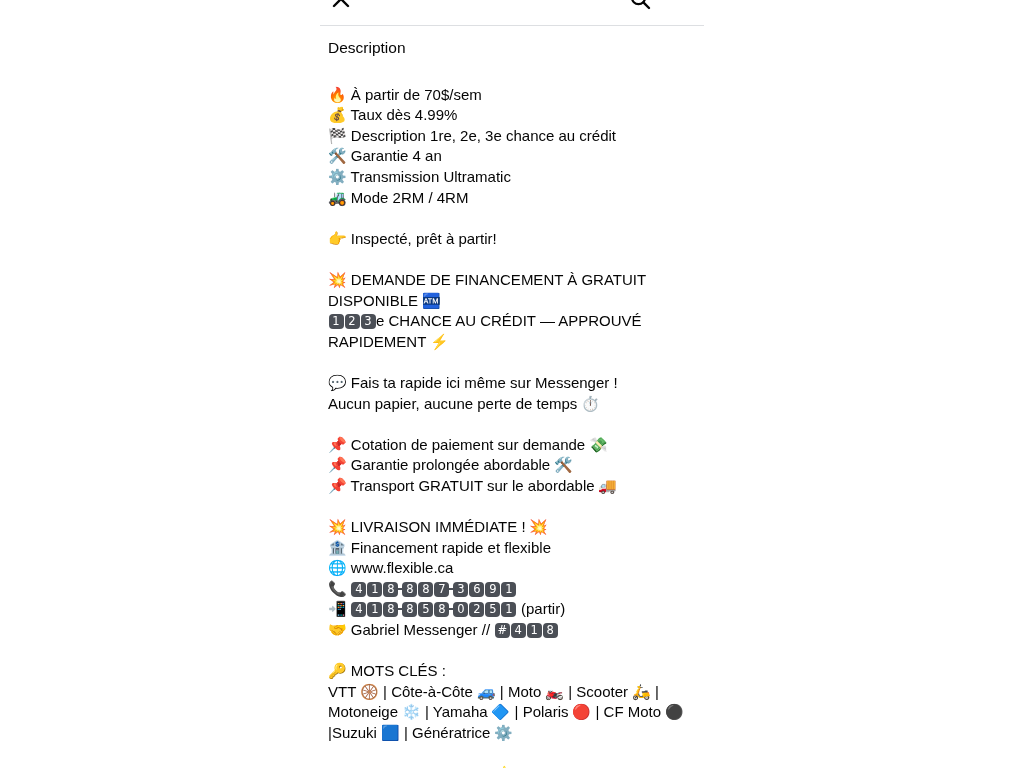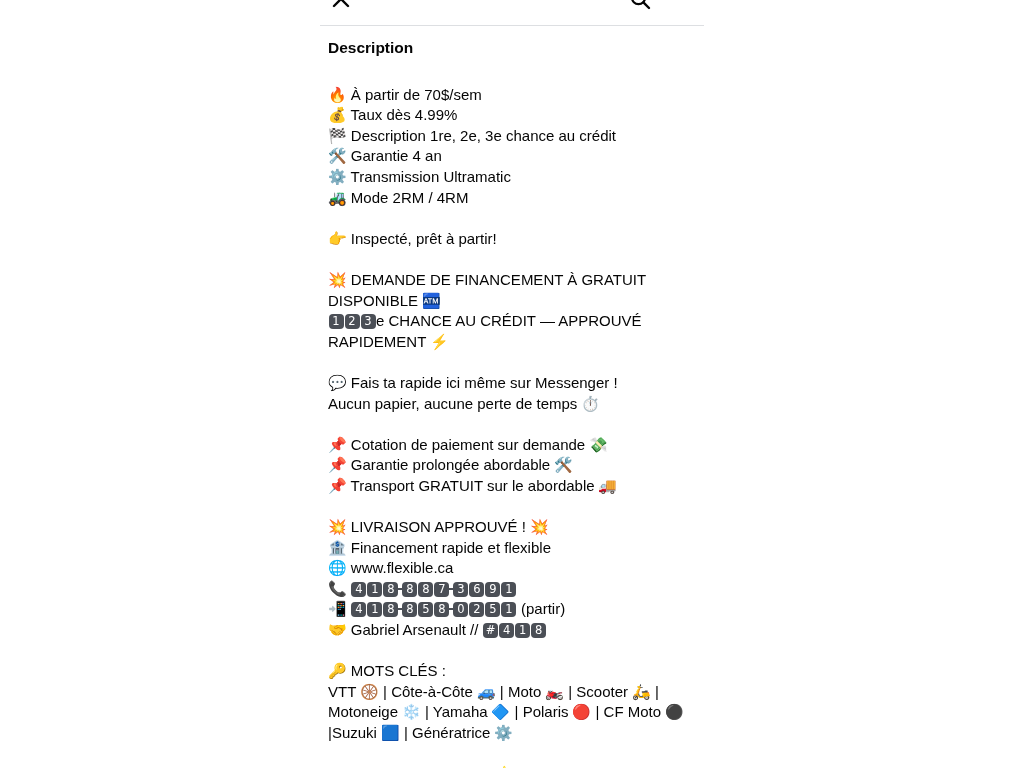--- a/index.html
+++ b/index.html
@@ -61,21 +61,21 @@
     font-size: 20px;
     line-height: 14px;
     letter-spacing: 2px;
     font-weight: bold;
   }
   .content {
     padding: 12px 8px 0 8px;
   }
   .section-title {
     font-size: 15.5px;
-    font-weight: bold;
+    font-weight: normal;
     color: #050505;
     margin: 0 0 6px 0;
     line-height: 20px;
   }
   .body-text {
     font-size: 15px;
     color: #050505;
     line-height: 20.6px;
     white-space: pre-wrap;
     word-wrap: break-word;
@@ -146,26 +146,26 @@
 <span class="emoji">💥</span> <span>DEMANDE DE FINANCEMENT À GRATUIT DISPONIBLE 🏧</span>
 <span class="kc">1</span><span class="kc">2</span><span class="kc">3</span><span>e CHANCE AU CRÉDIT — APPROUVÉ RAPIDEMENT ⚡</span>
 
 <span class="emoji">💬</span> <span>Fais ta rapide ici même sur Messenger !</span>
 <span>Aucun papier, aucune perte de temps ⏱️</span>
 
 <span class="emoji">📌</span> <span>Cotation de paiement sur demande 💸</span>
 <span class="emoji">📌</span> <span>Garantie prolongée abordable 🛠️</span>
 <span class="emoji">📌</span> <span>Transport GRATUIT sur le abordable 🚚</span>
 
-<span class="emoji">💥</span> <span>LIVRAISON APPROUVÉ ! 💥</span>
+<span class="emoji">💥</span> <span>LIVRAISON IMMÉDIATE ! 💥</span>
 <span class="emoji">🏦</span> <span>Financement rapide et flexible</span>
 <span class="emoji">🌐</span> <span>www.flexible.ca</span>
 <span class="emoji">📞</span> <span><span class="kc">4</span><span class="kc">1</span><span class="kc">8</span><span class="dash"></span><span class="kc">8</span><span class="kc">8</span><span class="kc">7</span><span class="dash"></span><span class="kc">3</span><span class="kc">6</span><span class="kc">9</span><span class="kc">1</span></span>
 <span class="emoji">📲</span> <span><span class="kc">4</span><span class="kc">1</span><span class="kc">8</span><span class="dash"></span><span class="kc">8</span><span class="kc">5</span><span class="kc">8</span><span class="dash"></span><span class="kc">0</span><span class="kc">2</span><span class="kc">5</span><span class="kc">1</span></span> <span>(partir)</span>
-<span class="emoji">🤝</span> <span>Gabriel Arsenault //</span> <span><span class="kc">#</span><span class="kc">4</span><span class="kc">1</span><span class="kc">8</span></span>
+<span class="emoji">🤝</span> <span>Gabriel Messenger //</span> <span><span class="kc">#</span><span class="kc">4</span><span class="kc">1</span><span class="kc">8</span></span>
 
 <span>🔑 MOTS CLÉS :</span>
 <span>VTT 🛞 | Côte-à-Côte 🚙 | Moto 🏍️ | Scooter 🛵 | Motoneige ❄️ | Yamaha 🔷 | Polaris 🔴 | CF Moto ⚫ |Suzuki 🟦 | Génératrice ⚙️</span>
 
 <span>VOTRE CONSEILLER 5 ⭐</span>
       </div>
     </div>
 
   </div>
 </div>

